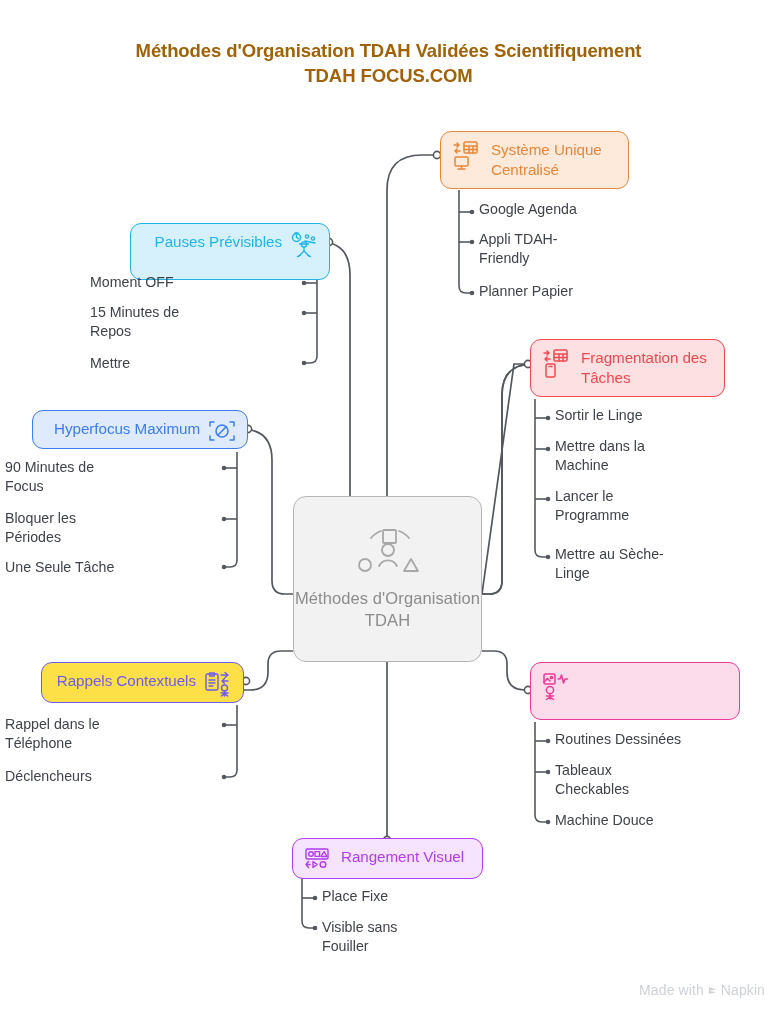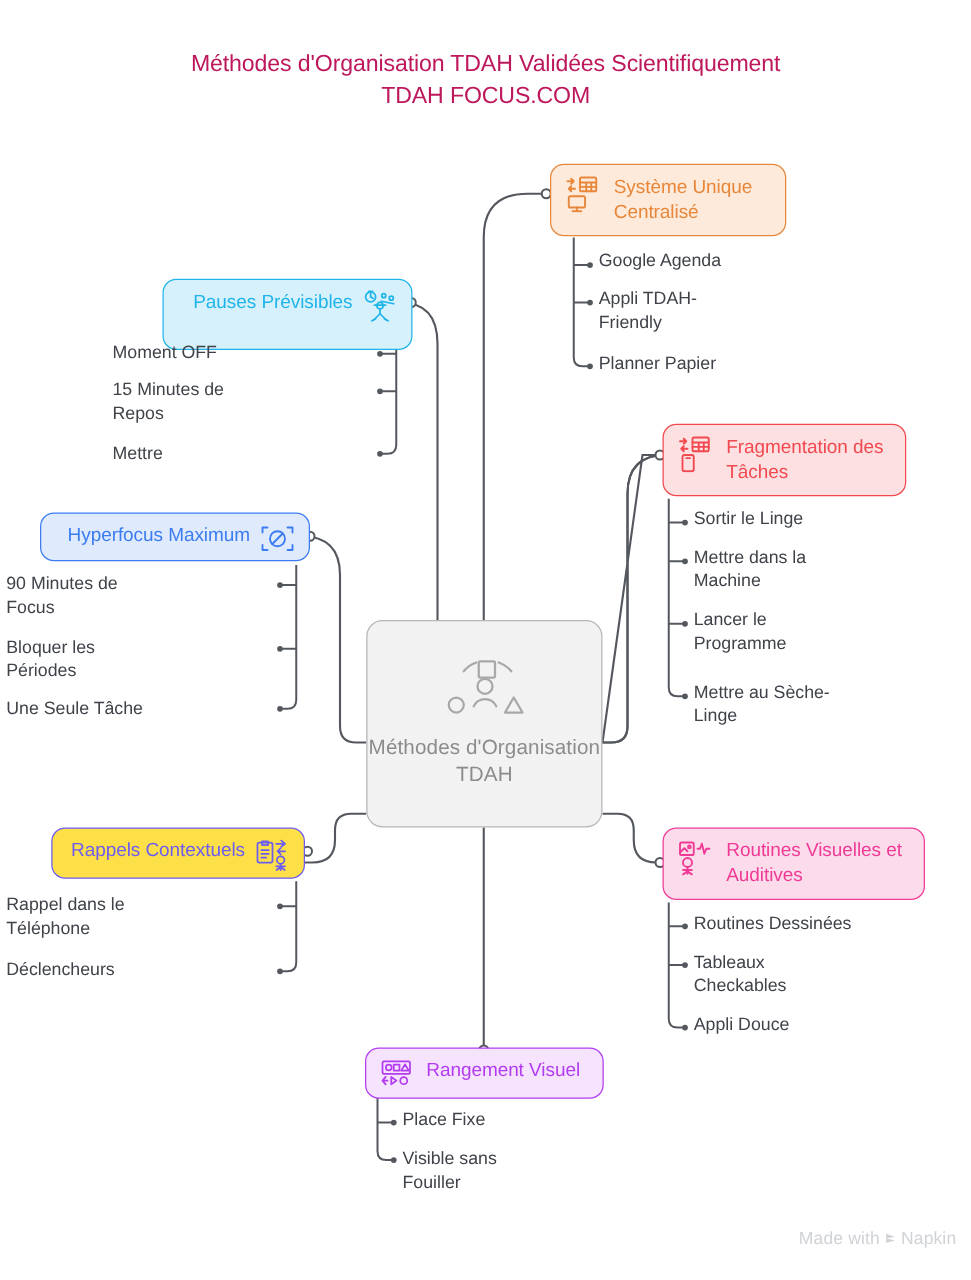--- a/index.html
+++ b/index.html
@@ -10,21 +10,21 @@
     overflow: hidden;
   }
   #canvas { position: relative; width: 777px; height: 1024px; }
 
   
   .title-block {
     position: absolute; left: 0; top: 38px; width: 777px;
     text-align: center;
   }
   .title-line {
-    font-size: 18.5px; font-weight: normal; color: #be185d;
+    font-size: 18.5px; font-weight: bold; color: #a16207;
     line-height: 25px; letter-spacing: -0.1px;
   }
 
   
   #wires { position: absolute; left: 0; top: 0; width: 777px; height: 1024px; }
   .wire { fill: none; stroke: #54585e; stroke-width: 1.7px; }
   .wire-sub { fill: none; stroke: #54585e; stroke-width: 1.6px; }
   .port { fill: #ffffff; stroke: #54585e; stroke-width: 1.6px; }
   .arrowdot { fill: #54585e; }
 
@@ -234,28 +234,26 @@
         <g fill="none" stroke="#ef3b96" stroke-width="1.5" stroke-linecap="round" stroke-linejoin="round">
           <rect x="2" y="3" width="11" height="10" rx="1.3"></rect>
           <path d="M2 11 L5.5 7.5 L8 10"></path>
           <circle cx="9.5" cy="6.5" r="1.1"></circle>
           <path d="M16 8 L18 8 L19.5 4 L21.5 12 L23 8 L25.5 8"></path>
           <circle cx="8" cy="19" r="3.6"></circle>
           <path d="M8 22.6 L8 28 M4.5 25 L11.5 25 M4.5 28.5 L8 26 L11.5 28.5"></path>
         </g>
       </svg>
     </span>
-    <span class="nlabel" style="color:#ef3b96; white-space:pre-line;">Routines Visuelles et
-Auditives</span>
   </div>
   <div class="subs" style="left:555px; top:730px; width:215px;">
     <div class="sub r" style="top:0px;">Routines Dessinées</div>
     <div class="sub r" style="top:31px;">Tableaux
 Checkables</div>
-    <div class="sub r" style="top:81px;">Appli Douce</div>
+    <div class="sub r" style="top:81px;">Machine Douce</div>
   </div>
 
   <div class="node right" style="left:292px; top:838px; width:191px; height:41px; background:#f6e3fd; border-color:#b33cf0;">
     <span class="nicon">
       <svg width="28" height="24" viewBox="0 0 28 24">
         <g fill="none" stroke="#b33cf0" stroke-width="1.4" stroke-linecap="round" stroke-linejoin="round">
           <rect x="2" y="2" width="22" height="10" rx="1.3"></rect>
           <circle cx="7" cy="7" r="2.3"></circle>
           <rect x="11" y="4.6" width="4.6" height="4.8"></rect>
           <path d="M20 4.5 L23 9.5 L17 9.5 Z"></path>

